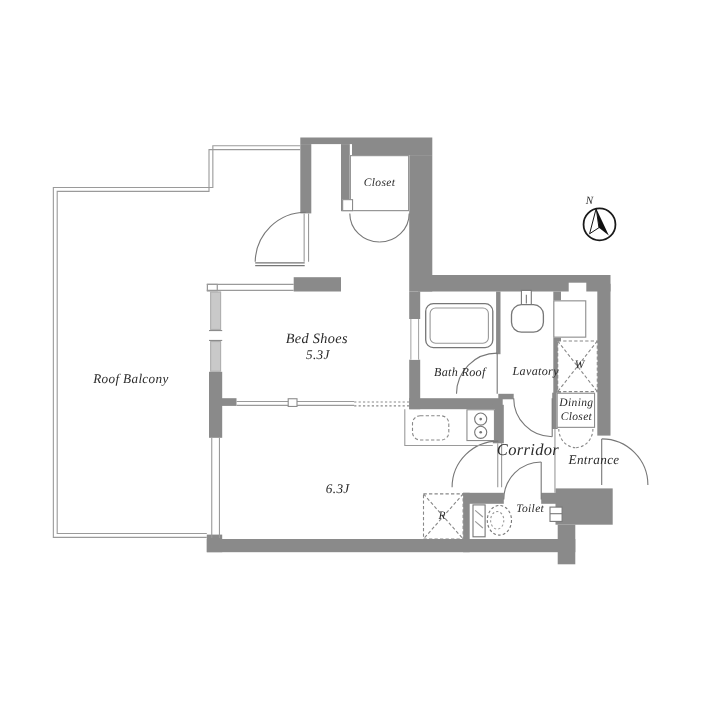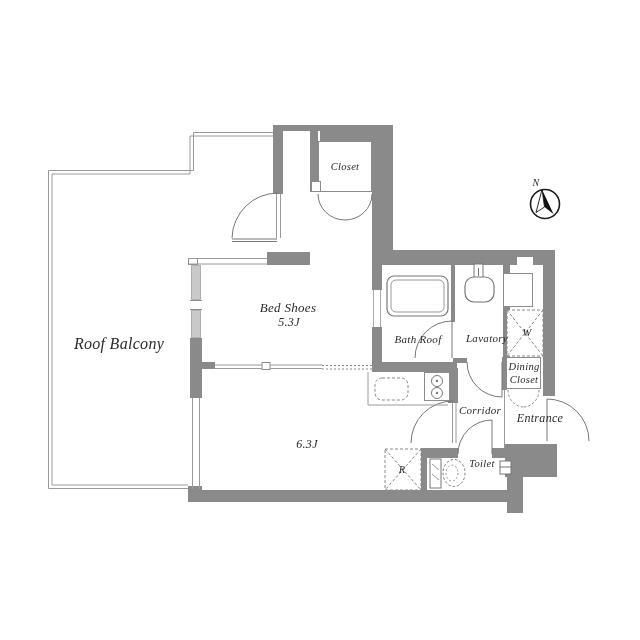--- a/index.html
+++ b/index.html
@@ -122,29 +122,29 @@
     <ellipse cx="454" cy="473" rx="11" ry="13.5" fill="#fff" stroke="#777" stroke-width="1" stroke-dasharray="2.5,2"></ellipse>
     <ellipse cx="452" cy="473" rx="6" ry="8" fill="none" stroke="#999" stroke-width="1" stroke-dasharray="2,2"></ellipse>
     <rect x="500" y="461" width="11" height="13" fill="#fff" stroke="#777" stroke-width="1"></rect>
     <path d="M500,467 H511" stroke="#777" stroke-width="1"></path>
 
     <circle cx="545" cy="204" r="14.5" fill="none" stroke="#1a1a1a" stroke-width="1.6"></circle>
     <polygon points="542,189.5 553.5,214 544.5,207" fill="#111"></polygon>
     <polygon points="542,189.5 536,212.5 544.5,207" fill="#fff" stroke="#111" stroke-width="0.9"></polygon>
   </svg>
 
-  <div class="lbl" style="left:119px;top:344px;font-size:16px">Roof Balcony</div>
+  <div class="lbl" style="left:119px;top:344px;font-size:12px">Roof Balcony</div>
   <div class="lbl" style="left:288px;top:307px;font-size:13px">Bed Shoes</div>
   <div class="lbl" style="left:289px;top:322px;font-size:12px">5.3J</div>
   <div class="lbl" style="left:307px;top:444px;font-size:12px">6.3J</div>
   <div class="lbl" style="left:345px;top:167px;font-size:10.5px">Closet</div>
   <div class="lbl" style="left:418px;top:339px;font-size:11px">Bath Roof</div>
   <div class="lbl" style="left:487px;top:338px;font-size:11px">Lavatory</div>
   <div class="lbl" style="left:527px;top:333px;font-size:10.5px">W</div>
   <div class="lbl" style="left:524px;top:367px;font-size:10.5px">Dining</div>
   <div class="lbl" style="left:524px;top:380px;font-size:10.5px">Closet</div>
   <div class="lbl" style="left:540px;top:418px;font-size:12px">Entrance</div>
-  <div class="lbl" style="left:480px;top:410px;font-size:11px">Corridor</div>
+  <div class="lbl" style="left:480px;top:410px;font-size:15px">Corridor</div>
   <div class="lbl" style="left:482px;top:464px;font-size:10.5px">Toilet</div>
   <div class="lbl" style="left:402px;top:470px;font-size:10.5px">R</div>
   <div class="lbl" style="left:536px;top:183px;font-size:10px">N</div>
 
 </div>
 
 </body></html>

